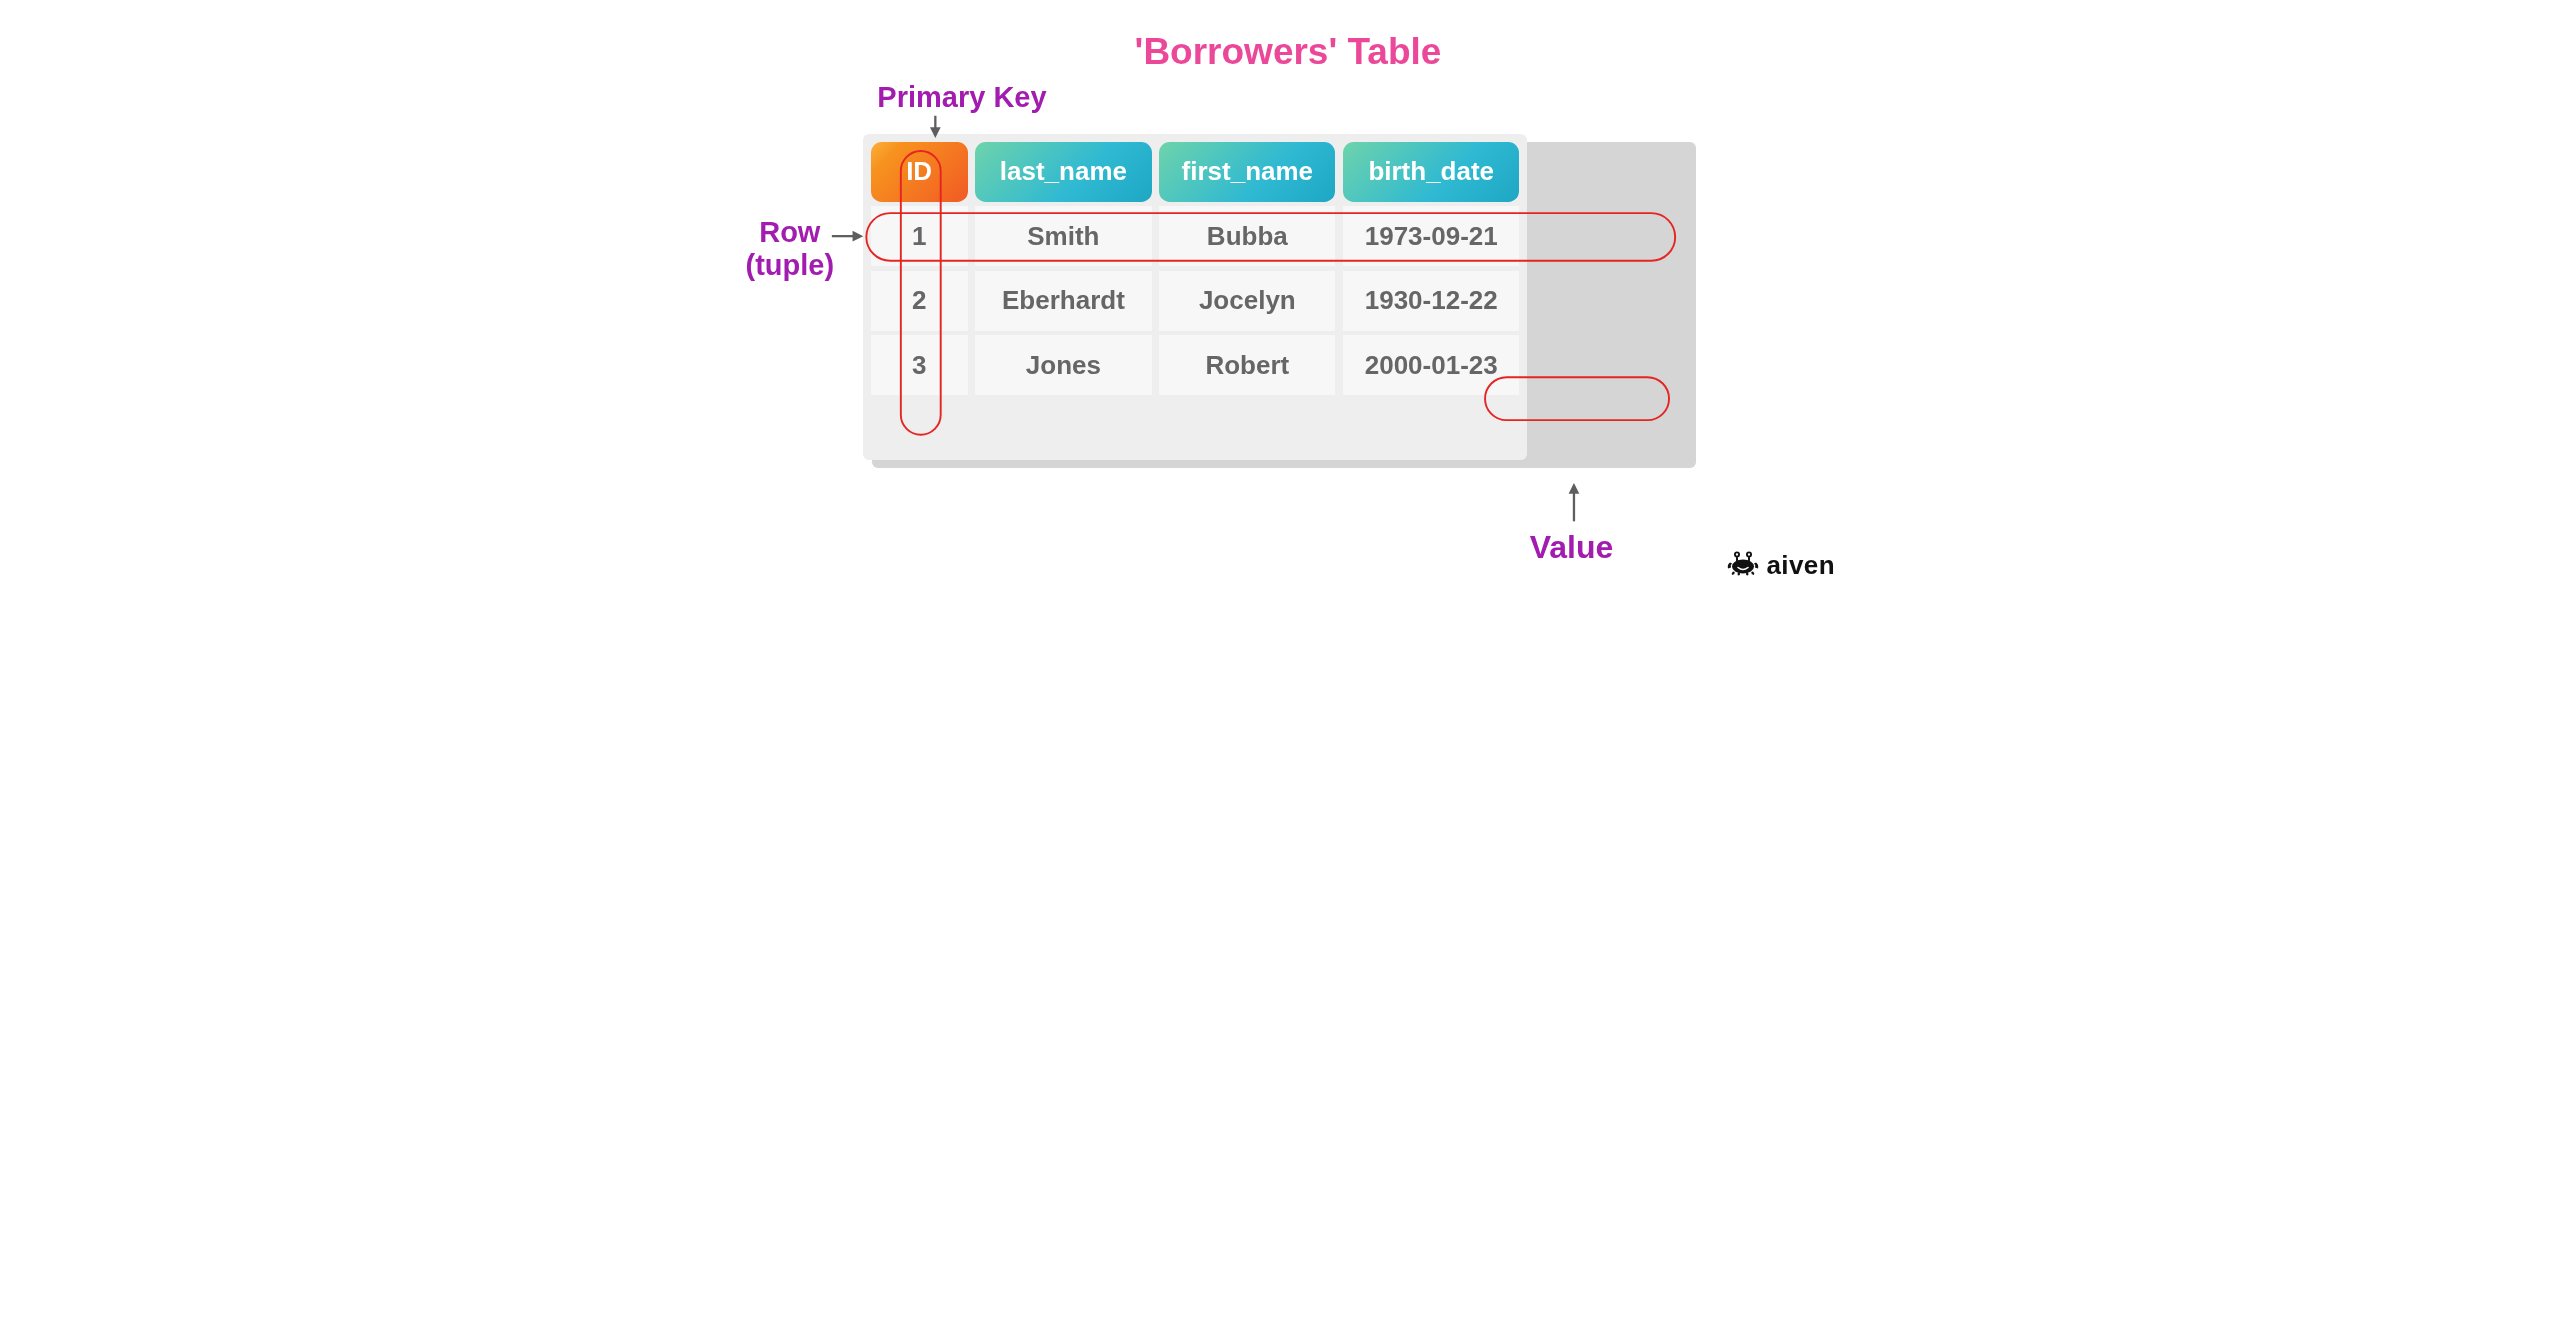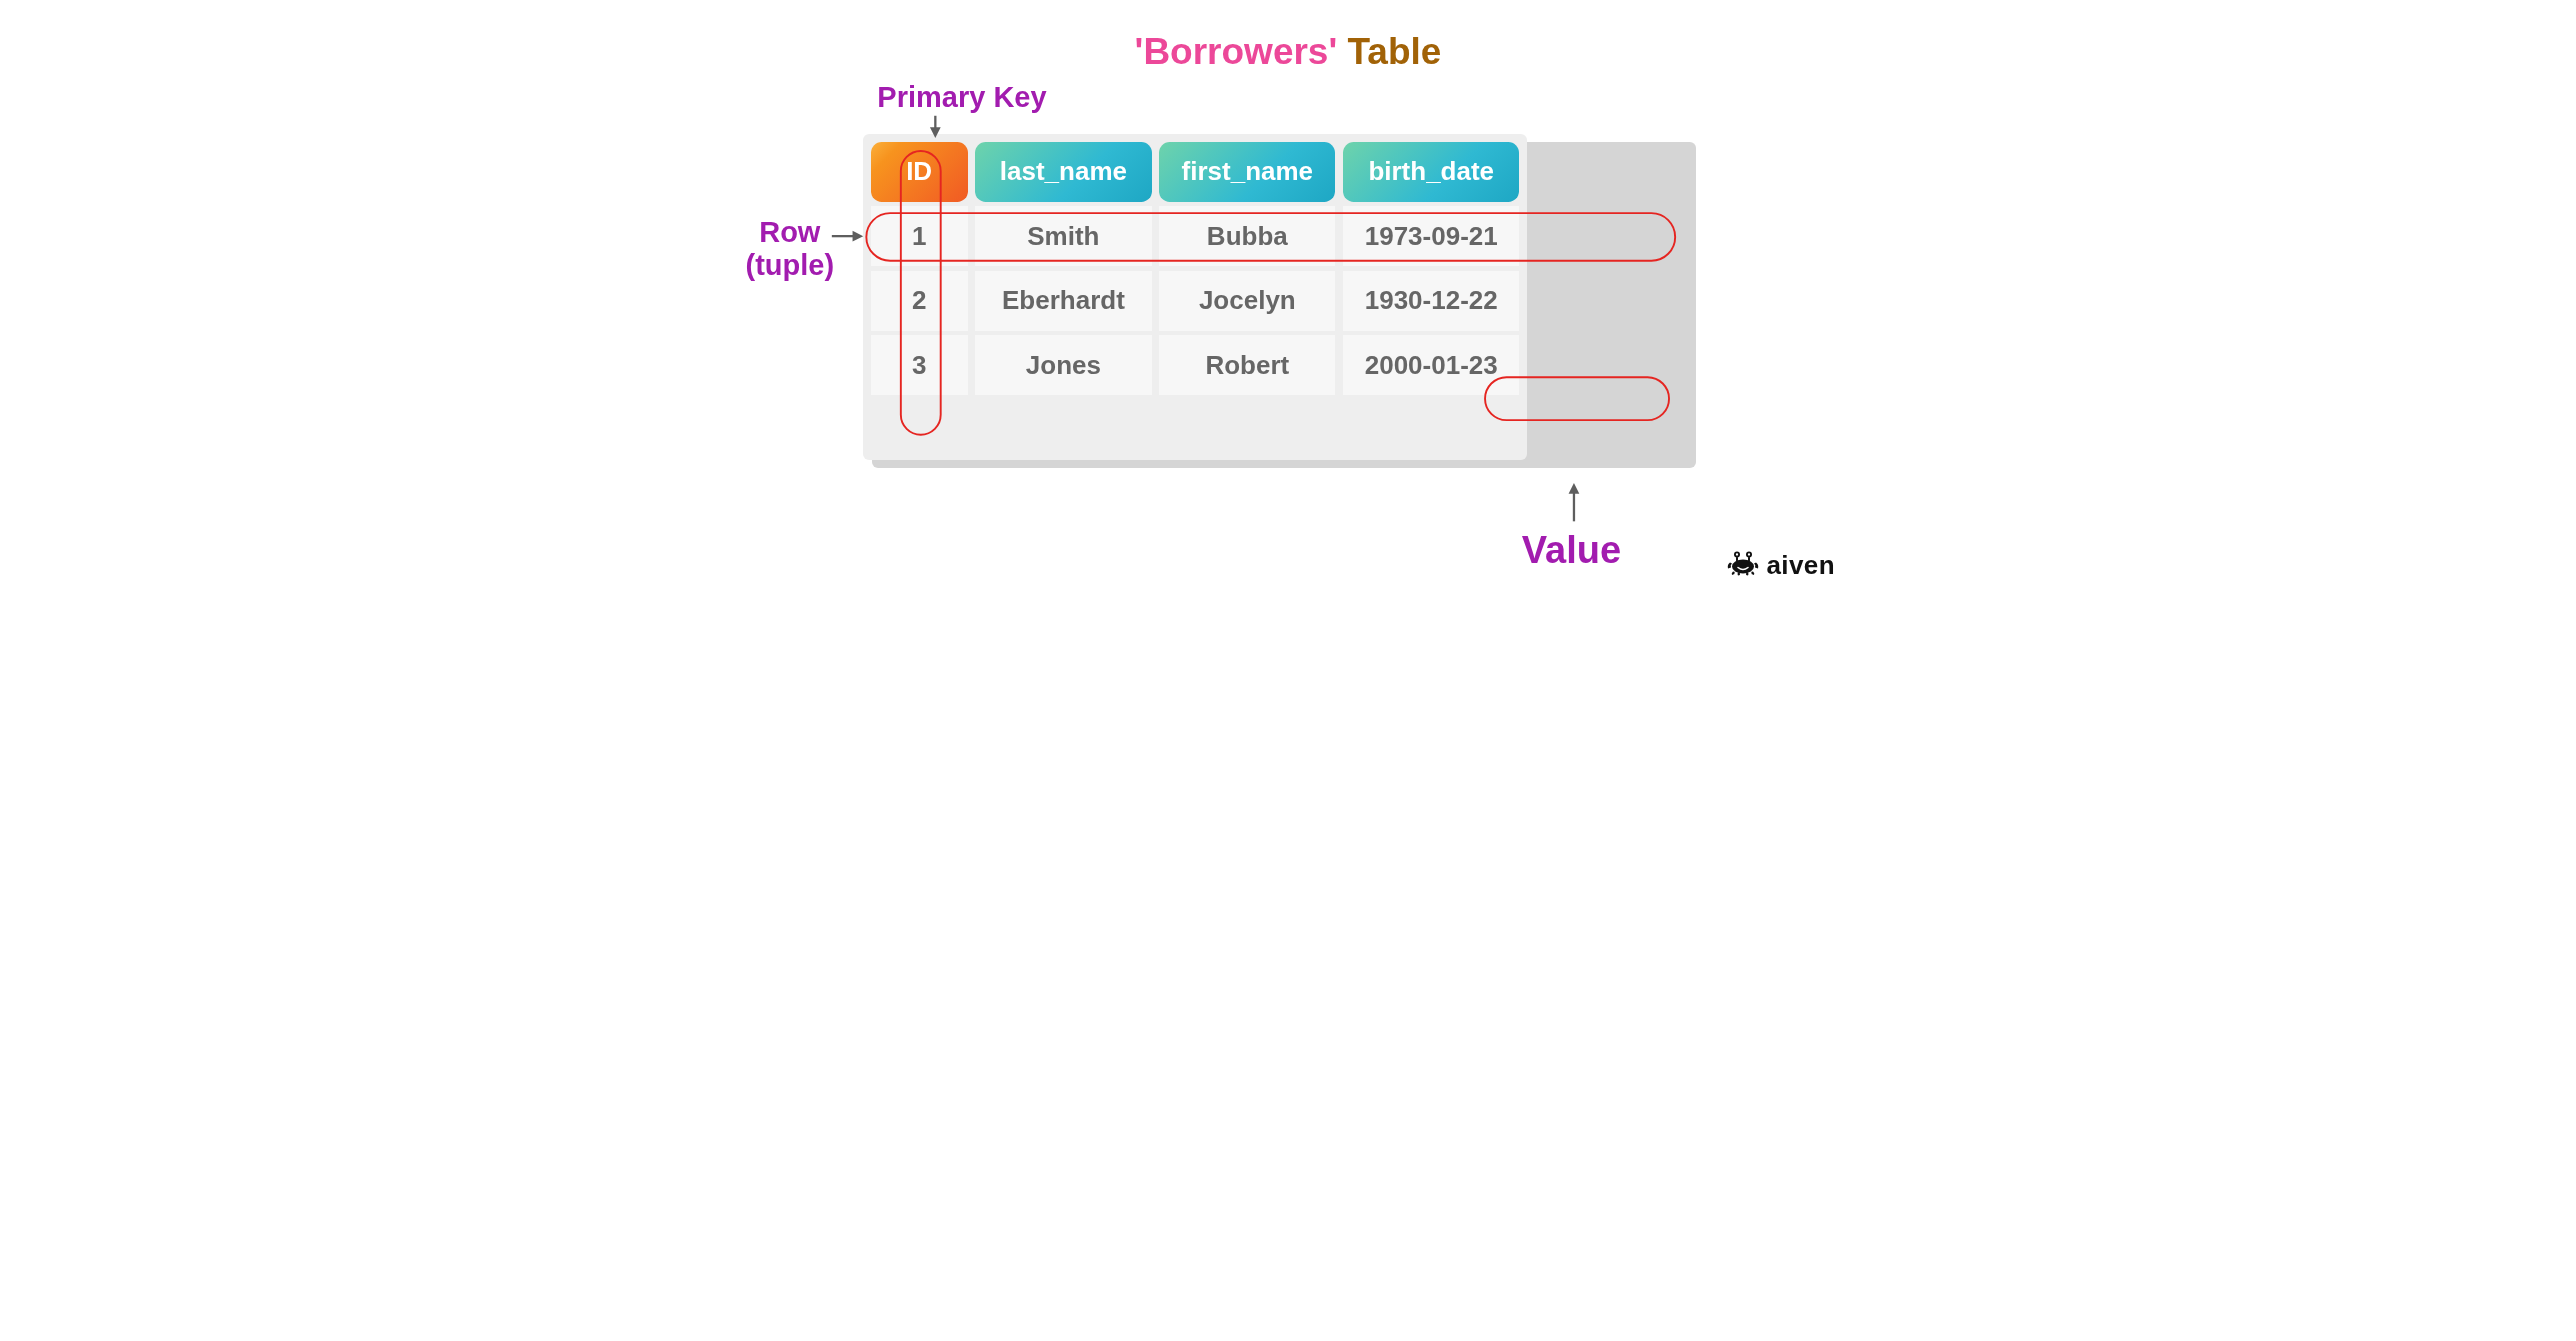--- a/index.html
+++ b/index.html
@@ -19,33 +19,33 @@
   .title {
     position: absolute;
     top: 31px;
     left: 0;
     width: 100%;
     text-align: center;
     font-size: 37px;
     font-weight: 700;
   }
   .title .quoted { color: #ec4899; }
-  .title .word-table { color: #a16207; }
+  .title .word-table { color: #ec4899; }
 
   
   .label {
     position: absolute;
     color: #a21caf;
     font-weight: 700;
     text-align: center;
     line-height: 1.15;
   }
   .label-pk { top: 81px; left: 161px; width: 176px; font-size: 29px; }
   .label-row { top: 216px; left: 15.3px; width: 123px; font-size: 29px; }
-  .label-value { top: 529px; left: 778px; width: 161px; font-size: 38px; }
+  .label-value { top: 529px; left: 778px; width: 161px; font-size: 32px; }
 
   
   .card-shadow {
     position: absolute;
     top: 142px;
     left: 159px;
     width: 824px;
     height: 326px;
     background: #d5d5d5;
     border-radius: 6.1px;

